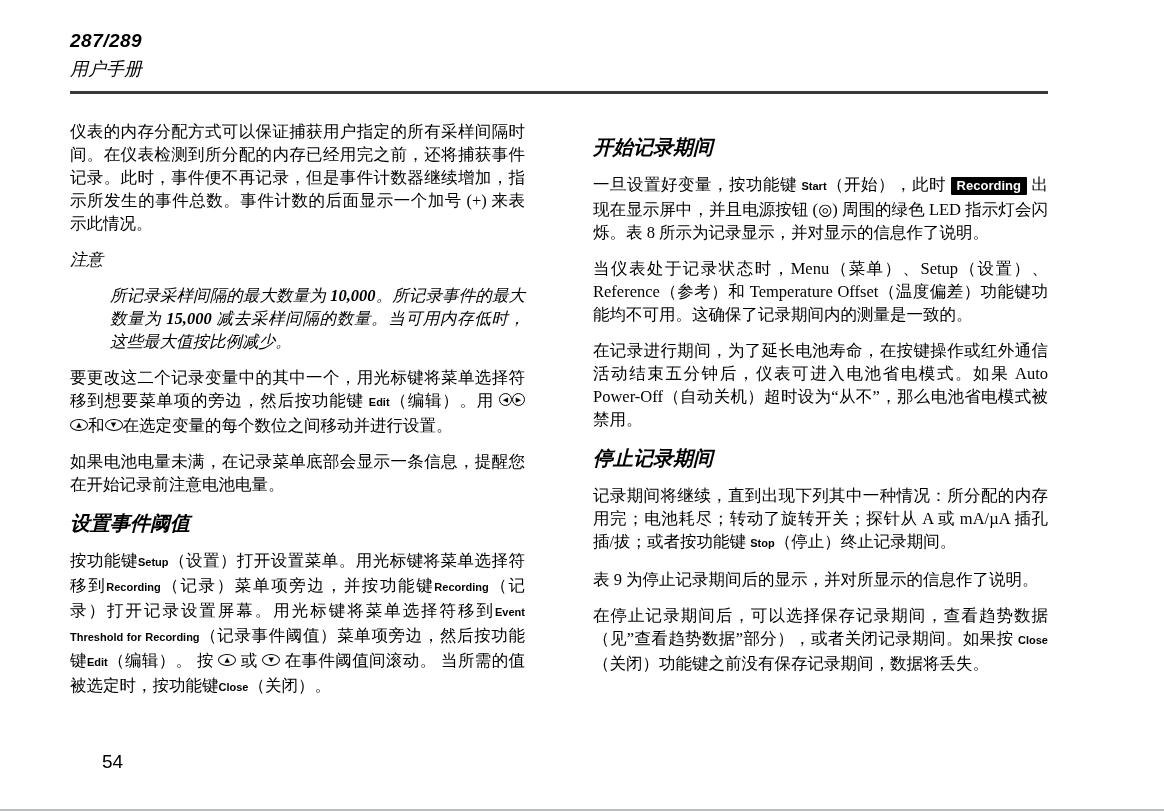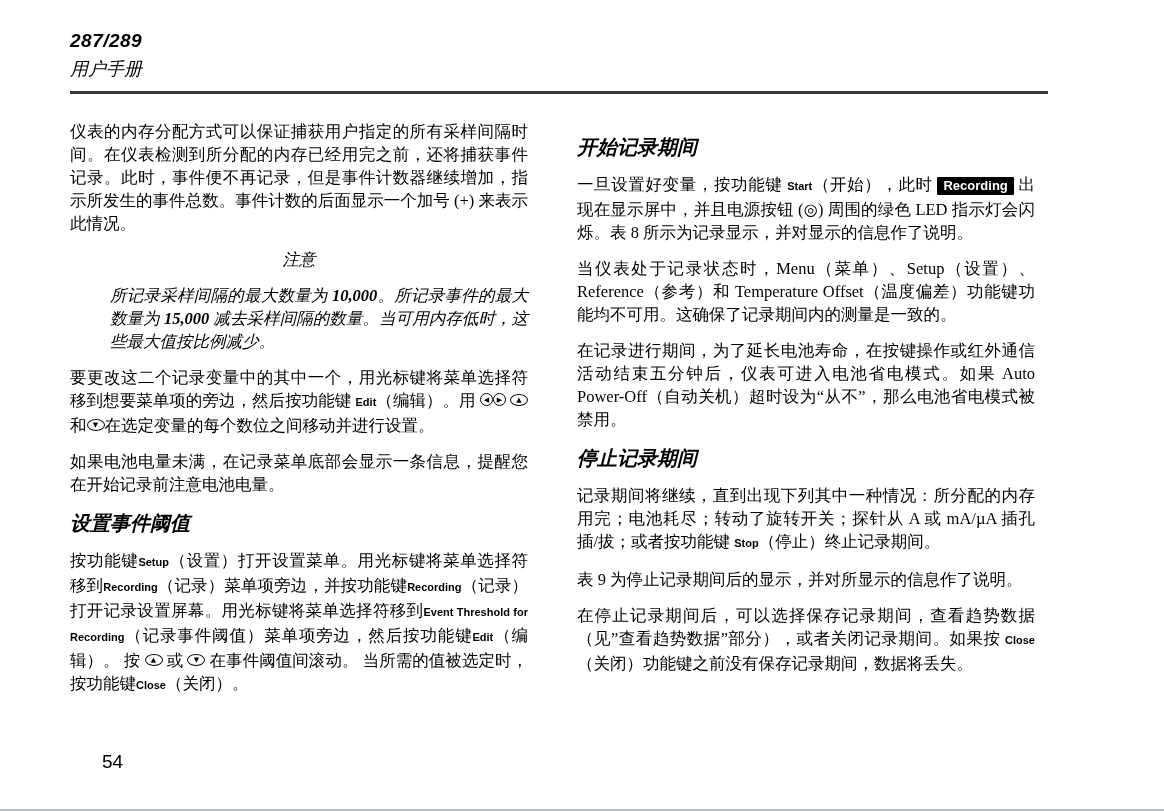--- a/index.html
+++ b/index.html
@@ -18,26 +18,26 @@
     font-family:"Liberation Sans", sans-serif;
     font-weight:bold; font-style:italic;
     font-size:19px; letter-spacing:0.5px;
   }
   .hdr-sub {
     font-style:italic; font-size:18px; margin-top:5px;
   }
   .hdr-rule { height:3px; background:#3a3a3a; margin-top:10px; }
 
   
-  .columns { display:flex; gap:49px; margin-top:26px; }
+  .columns { display:flex; gap:68px; margin-top:26px; }
   .col { width:458px; font-size:16.5px; line-height:23px; text-align:justify; }
 
   .blk-para { margin-bottom:13px; }
   .blk-note-title {
-    text-align:center; font-style:italic; font-size:16.5px;
+    text-align:left; font-style:italic; font-size:16.5px;
     margin:6px 0 8px 0;
   }
   .blk-note-body {
     font-style:italic; margin:13px 0 13px 40px;
   }
   .blk-heading {
     color:#000000; font-weight:bold; font-style:italic;
     font-family:"Liberation Sans", sans-serif;
     font-size:20px; margin:16px 0 14px 0; text-align:left;
   }

